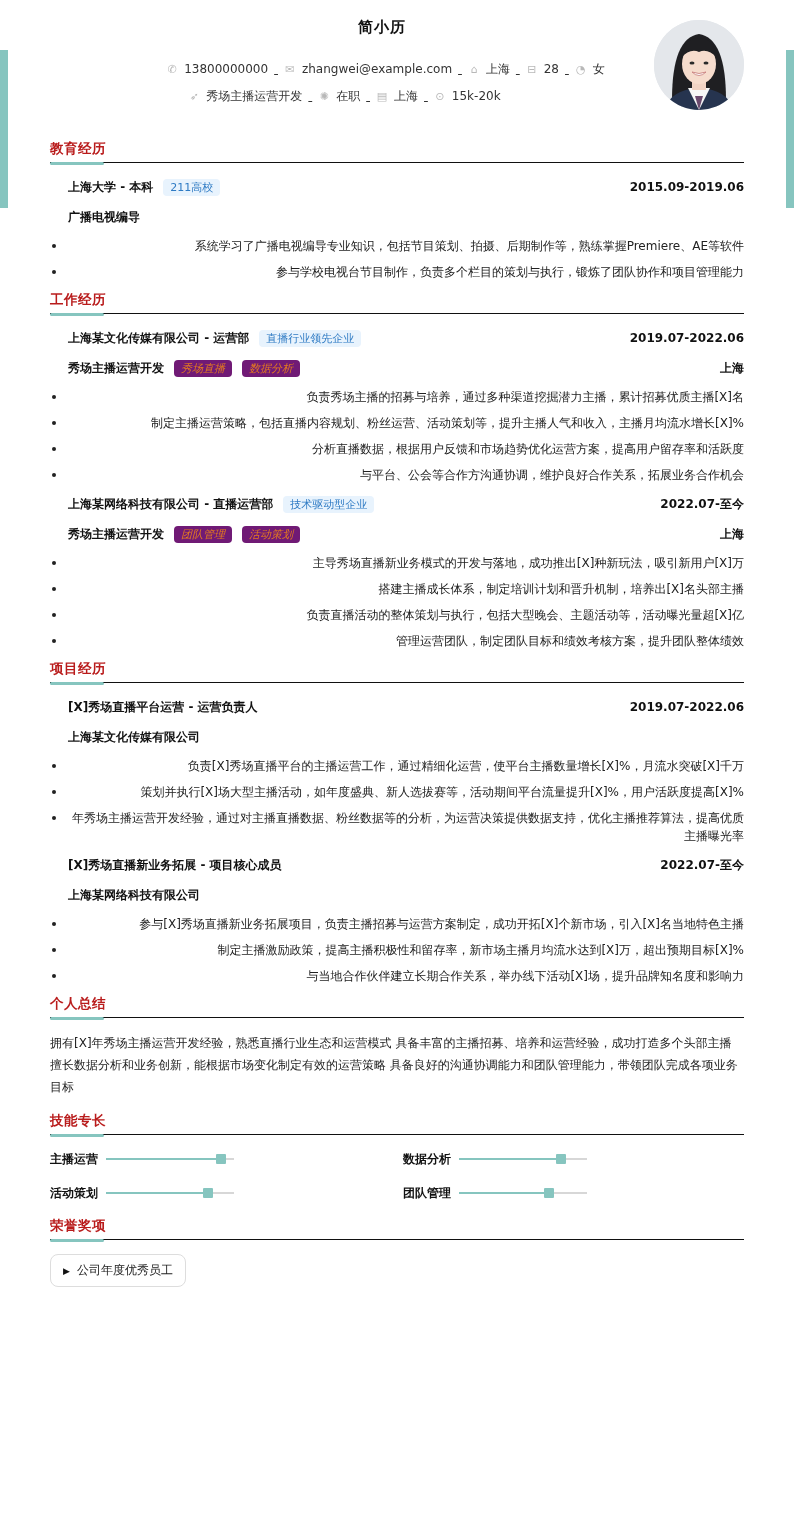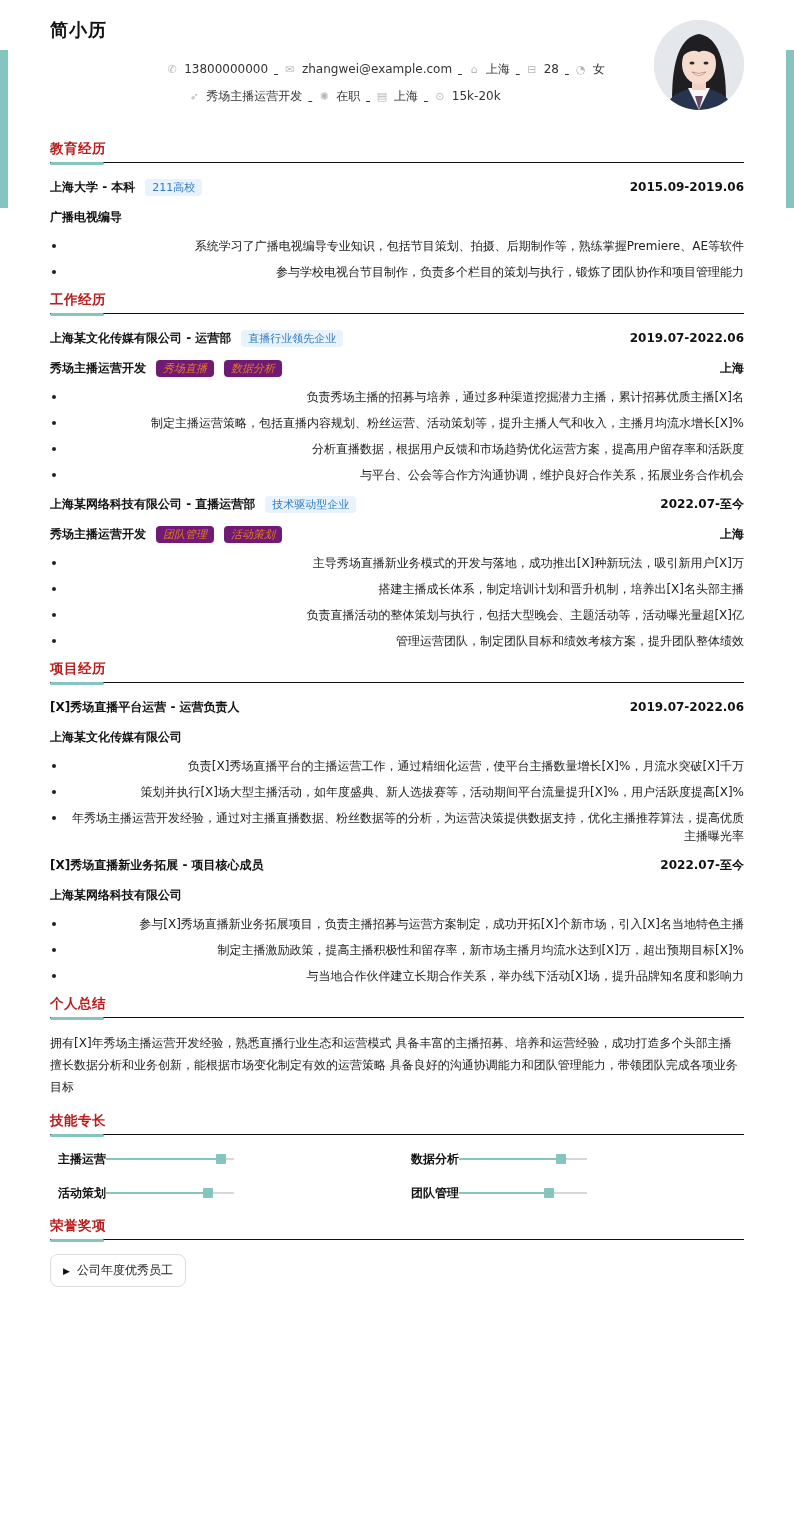--- a/index.html
+++ b/index.html
@@ -12,48 +12,48 @@
     min-height: 1525px;
   }
   .side-bar { position: absolute; top: 50px; width: 8px; height: 158px; background: #86c5bf; }
   .side-bar.left { left: 0; }
   .side-bar.right { right: 0; }
 
   .page { position: relative; padding: 0 50px; }
 
   
   .header { position: relative; height: 130px; }
-  .name { position: absolute; top: 18px; left: 0; right: 0; text-align: left; font-size: 18px; font-weight: bold; color: #111; letter-spacing: 1px; padding-right: 30px; }
+  .name { position: absolute; top: 18px; left: 0; right: 0; text-align: center; font-size: 15px; font-weight: bold; color: #111; letter-spacing: 1px; padding-right: 30px; }
   .info-row { position: absolute; left: 0; right: 17px; text-align: center; font-size: 12px; color: #333; white-space: nowrap; text-decoration: underline; }
   .info-row.r1 { top: 61px; padding-right: 6px; }
   .info-row.r2 { top: 88px; padding-right: 88px; }
   .info-item { display: inline-block; margin: 0 6px; }
   .info-icon { display: inline-block; color: #b8b8b8; font-size: 11px; margin-right: 6px; width: 12px; text-align: center; }
   .avatar { position: absolute; top: 20px; right: 0; width: 90px; height: 90px; border-radius: 50%; overflow: hidden; background: #e3e6ea; }
 
   
   .section { margin-top: 10px; }
   .section-title { position: relative; font-size: 13.5px; font-weight: bold; color: #b91c1c; padding-bottom: 4px; border-bottom: 1.5px solid #111; margin-bottom: 14px; letter-spacing: 0.5px; }
   .section-title::after { content: ""; position: absolute; left: 0; bottom: -2.5px; width: 54px; height: 3px; background: #86c5bf; border-radius: 2px; }
 
-  .row { display: flex; justify-content: space-between; align-items: center; height: 20px; margin-bottom: 10px; }
+  .row { display: flex; justify-content: space-between; align-items: center; height: 20px; margin-bottom: 10px; margin-left: 18px; }
   .row .left { display: flex; align-items: center; font-weight: bold; font-size: 12px; color: #111; }
   .row .right { font-weight: bold; font-size: 12px; color: #111; }
   .tag { display: inline-block; font-size: 11px; font-weight: normal; padding: 1px 7px; border-radius: 4px; margin-left: 10px; }
   .tag.blue { background: #e8f3fd; color: #2f7bc4; }
   .tag.orange { background: #701a75; color: #e37a1f; font-style: italic; }
 
   ul.bullets { list-style: none; margin-bottom: 10px; }
   ul.bullets li { position: relative; padding-left: 16px; font-size: 12px; line-height: 18px; margin-bottom: 8px; color: #222; text-align: right; }
   ul.bullets li::before { content: ""; position: absolute; left: 2px; top: 7px; width: 4px; height: 4px; border-radius: 50%; background: #222; }
 
   .summary { font-size: 12px; line-height: 22px; color: #222; margin-bottom: 14px; }
 
   .skills { display: grid; grid-template-columns: 353px 1fr; row-gap: 14px; margin-bottom: 14px; }
-  .skill { display: flex; align-items: center; height: 20px; text-align: right; }
+  .skill { display: flex; align-items: center; height: 20px; }
   .skill-name { font-size: 12px; font-weight: bold; color: #111; width: 56px; }
   .skill-track { position: relative; width: 128px; height: 2px; background: #d7d7d7; }
   .skill-fill { position: absolute; left: 0; top: 0; height: 2px; background: #86c5bf; }
   .skill-thumb { position: absolute; top: -4px; width: 10px; height: 10px; background: #86c5bf; border-radius: 1px; }
 
   .award { display: inline-flex; align-items: center; padding: 7px 12px; border: 1px solid #ddd; border-radius: 8px; font-size: 12px; color: #222; margin-bottom: 14px; }
   .award .tri { font-size: 9px; margin-right: 7px; color: #111; }
 
   .other { display: flex; }
   .other-label { font-size: 12px; font-weight: bold; color: #111; width: 108px; flex: none; line-height: 18px; padding-top: 1px; }

